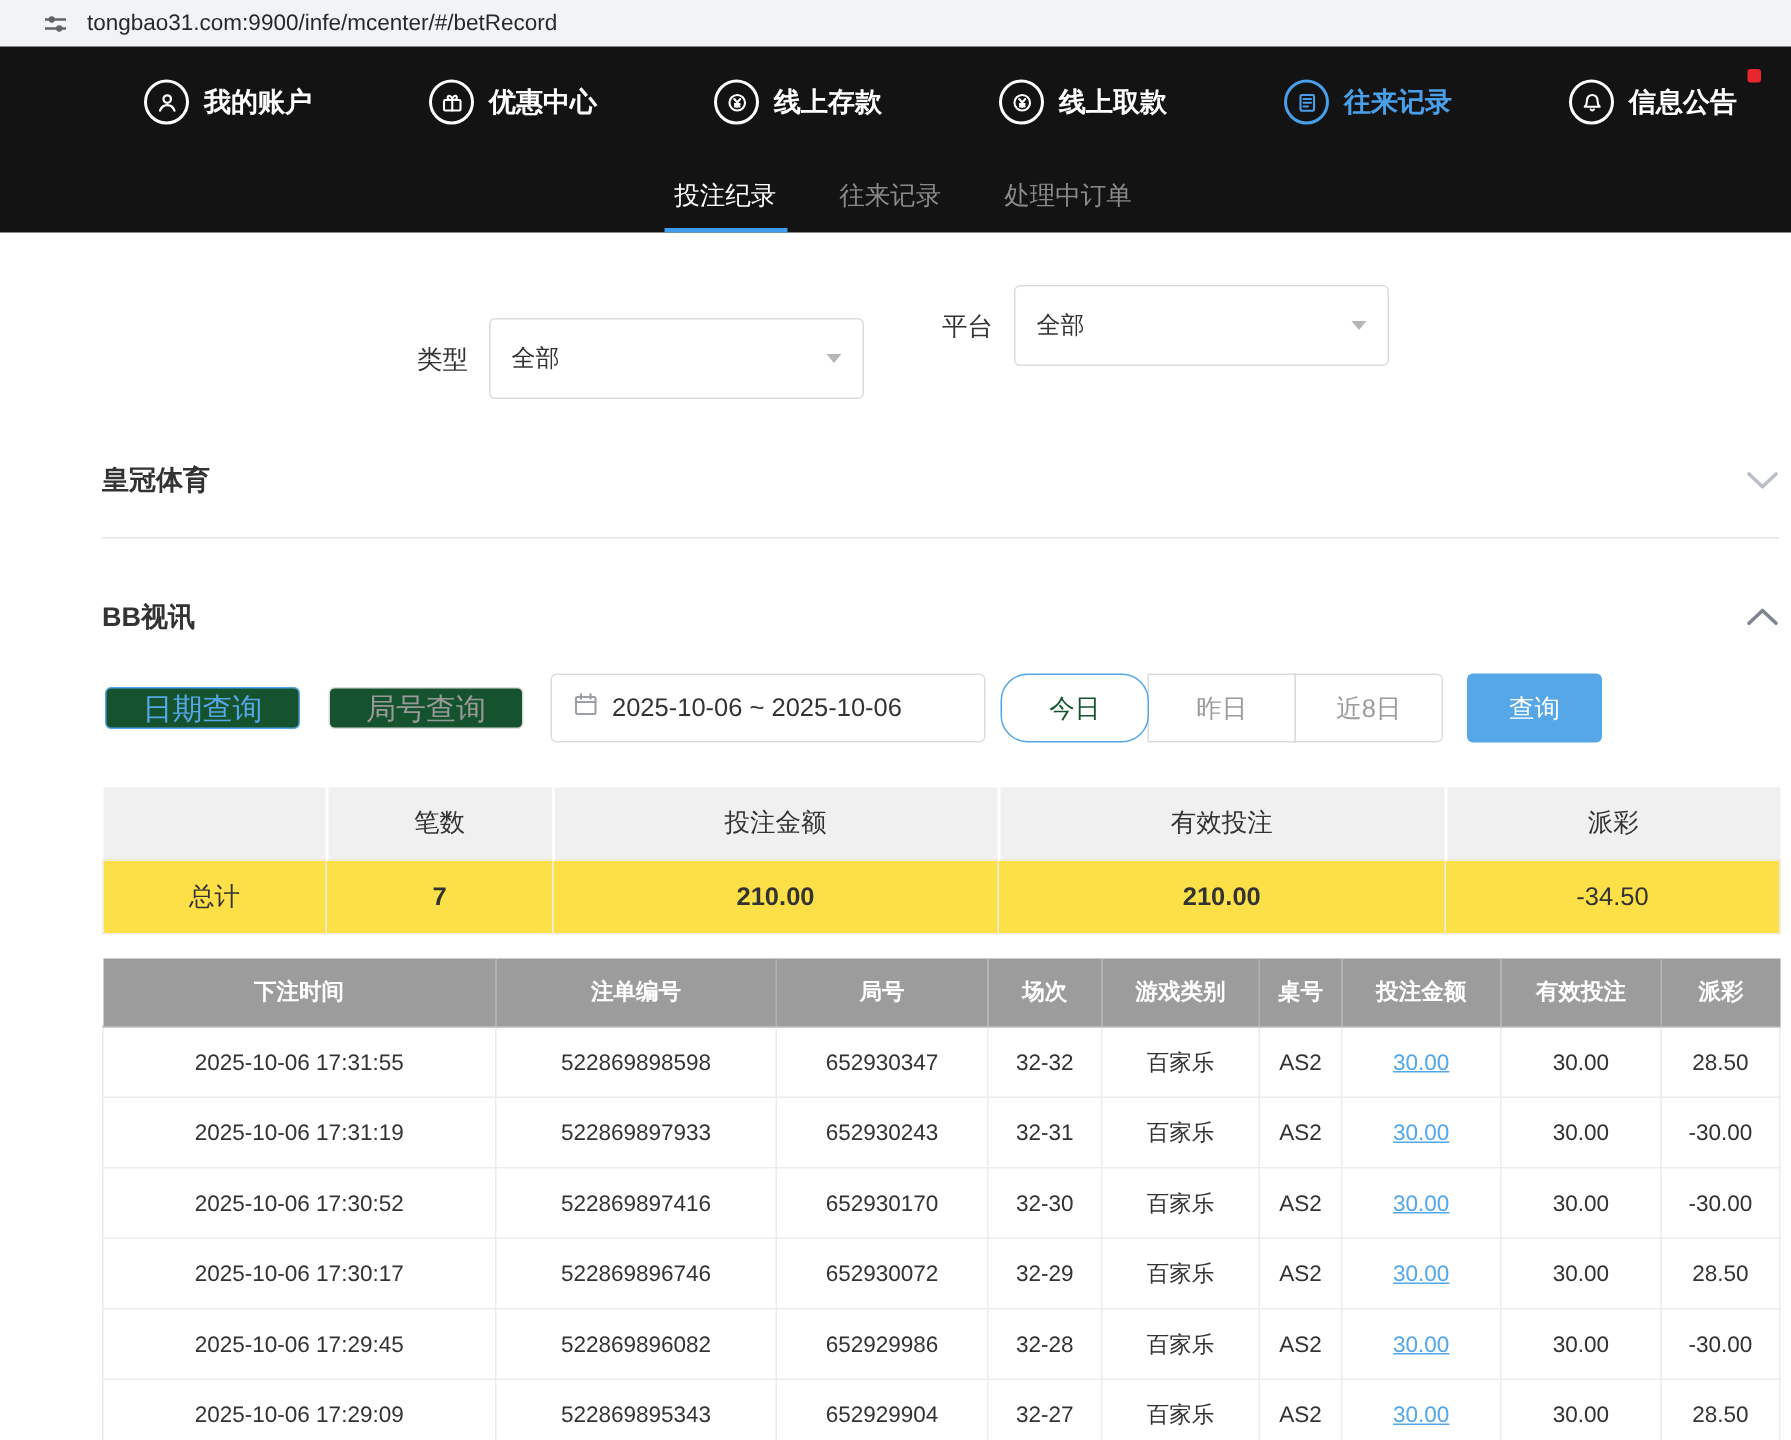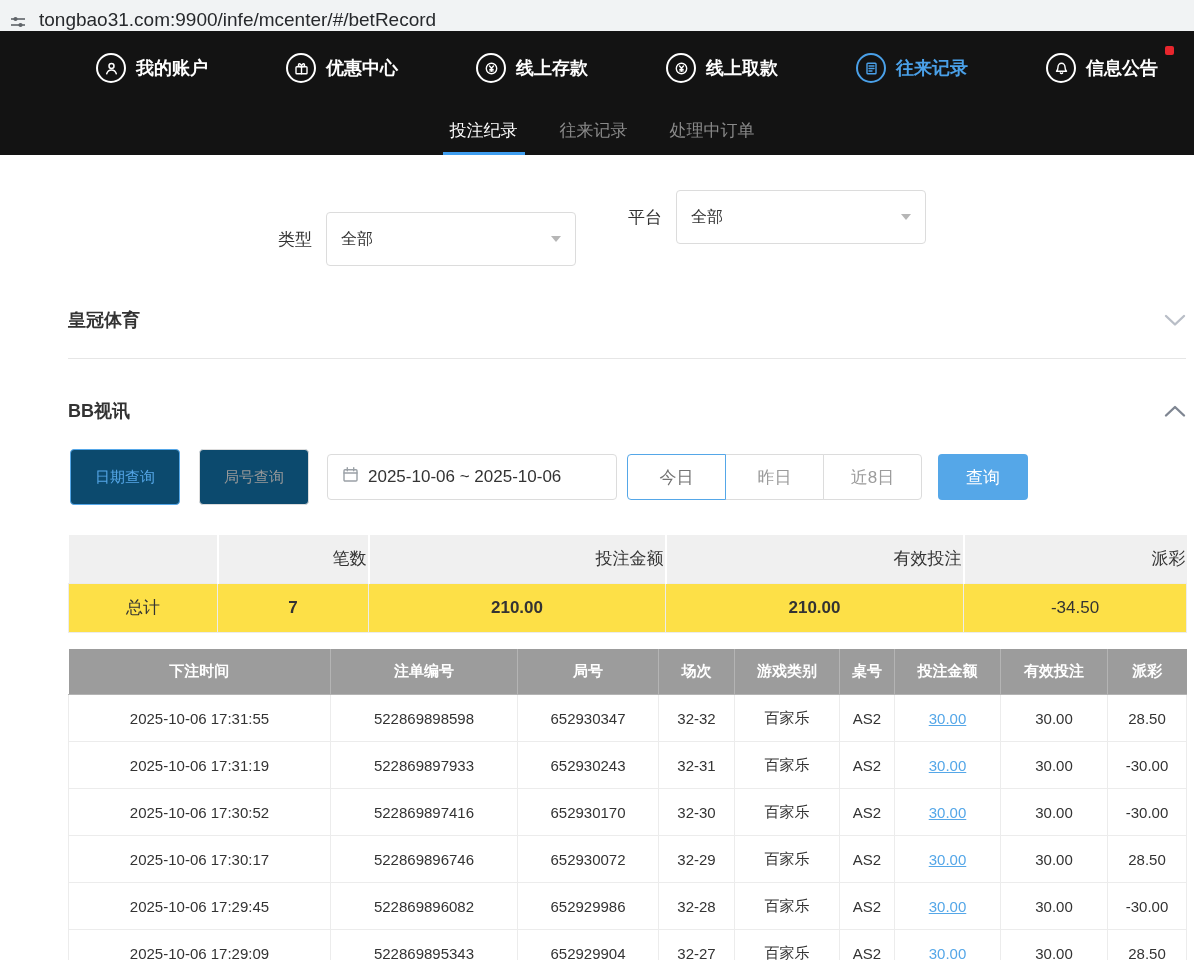--- a/index.html
+++ b/index.html
@@ -4,22 +4,22 @@
 <style>
   * { box-sizing: border-box; }
   html,body { margin:0; padding:0; }
   body {
     width:1194px; min-height:960px; background:#fff;
     font-family:"Liberation Sans","DejaVu Sans",sans-serif;
     color:#333;
   }
   
   .browser-bar{
-    height:31px; background:#f1f3f4; display:flex; align-items:flex-end;
-    padding:0 9px; gap:12px; font-size:19px; color:#27292c;
+    height:31px; background:#f1f3f4; display:flex; align-items:center;
+    padding:0 28px; gap:12px; font-size:15px; color:#27292c;
   }
   .browser-bar svg{ display:block; }
   
   .navblock{ background:#131313; }
   .topnav{
     height:74px; display:flex; align-items:center; justify-content:space-between;
     padding:0 36px 0 96px;
   }
   .nav-item{
     display:flex; align-items:center; gap:10px; color:#ffffff;
@@ -66,49 +66,49 @@
   .section-header{
     display:flex; align-items:center; justify-content:space-between; margin-top:42px;
   }
   .section-header.bb{ margin-top:40px; }
   .section-title{ font-size:18px; font-weight:bold; color:#333; }
   .chev{ cursor:pointer; display:flex; align-items:center; }
   .divider{ border-bottom:1px solid #e6e6e6; margin-top:26px; }
   
   .query-row{ display:flex; align-items:center; margin-top:26px; }
   .btn{
-    height:56px; display:flex; align-items:center; justify-content:center;
-    border-radius:4px; font-size:15px; background:#0c4a6e; cursor:pointer; border:1px solid #dcdcdc;
+    height:28px; display:flex; align-items:center; justify-content:center;
+    border-radius:4px; font-size:20px; background:#14532d; cursor:pointer; border:1px solid #dcdcdc;
   }
   .btn-date{ padding:0 24px; border-color:#55a7e8; color:#55a7e8; margin-left:2px; }
   .btn-round{ padding:0 24px; color:#999; margin-left:19px; }
   .date-input{
     margin-left:18px; width:290px; height:46px; border:1px solid #dcdcdc; border-radius:4px;
     display:flex; align-items:center; gap:9px; padding:0 14px; font-size:17px; color:#333;
     cursor:pointer; background:#fff;
   }
   .quick-group{ display:flex; margin-left:10px; }
   .quick{
     width:99px; height:46px; display:flex; align-items:center; justify-content:center;
     border:1px solid #dcdcdc; color:#9b9b9b; font-size:17px; background:#fff; cursor:pointer;
   }
   .quick + .quick{ margin-left:-1px; }
   .quick:first-child{ border-radius:4px 0 0 4px; }
   .quick:last-child{ border-radius:0 4px 4px 0; }
-  .quick.active{ border-color:#55a7e8; color:#737373; z-index:1; position:relative; }
+  .quick.active{ border-color:#55a7e8; color:#14532d; z-index:1; position:relative;border-radius:18px; }
   .search-btn{
     margin-left:16px; width:90px; height:46px; background:#55a7e8; color:#fff;
     border:none; border-radius:4px; font-size:17px; cursor:pointer;
   }
   
   table{ border-collapse:collapse; table-layout:fixed; width:1118px; }
   .summary-table{ margin-top:30px; }
   .summary-table th{
     background:#f0f0f0; height:48px; font-size:17px; font-weight:400; color:#333;
-    border-right:2px solid #ffffff; border-bottom:1px solid #ececec; text-align:right;
+    border-right:2px solid #ffffff; border-bottom:1px solid #ececec; text-align:center;
   }
   .summary-table th:last-child{ border-right:none; }
   .summary-table td{
     height:49px; text-align:center; font-size:17px; color:#333; background:#fde047;
     border:1px solid #ececec;
   }
   .summary-table td.val{ font-weight:bold; }
   
   .detail-table{ margin-top:16px; }
   .detail-table th{

